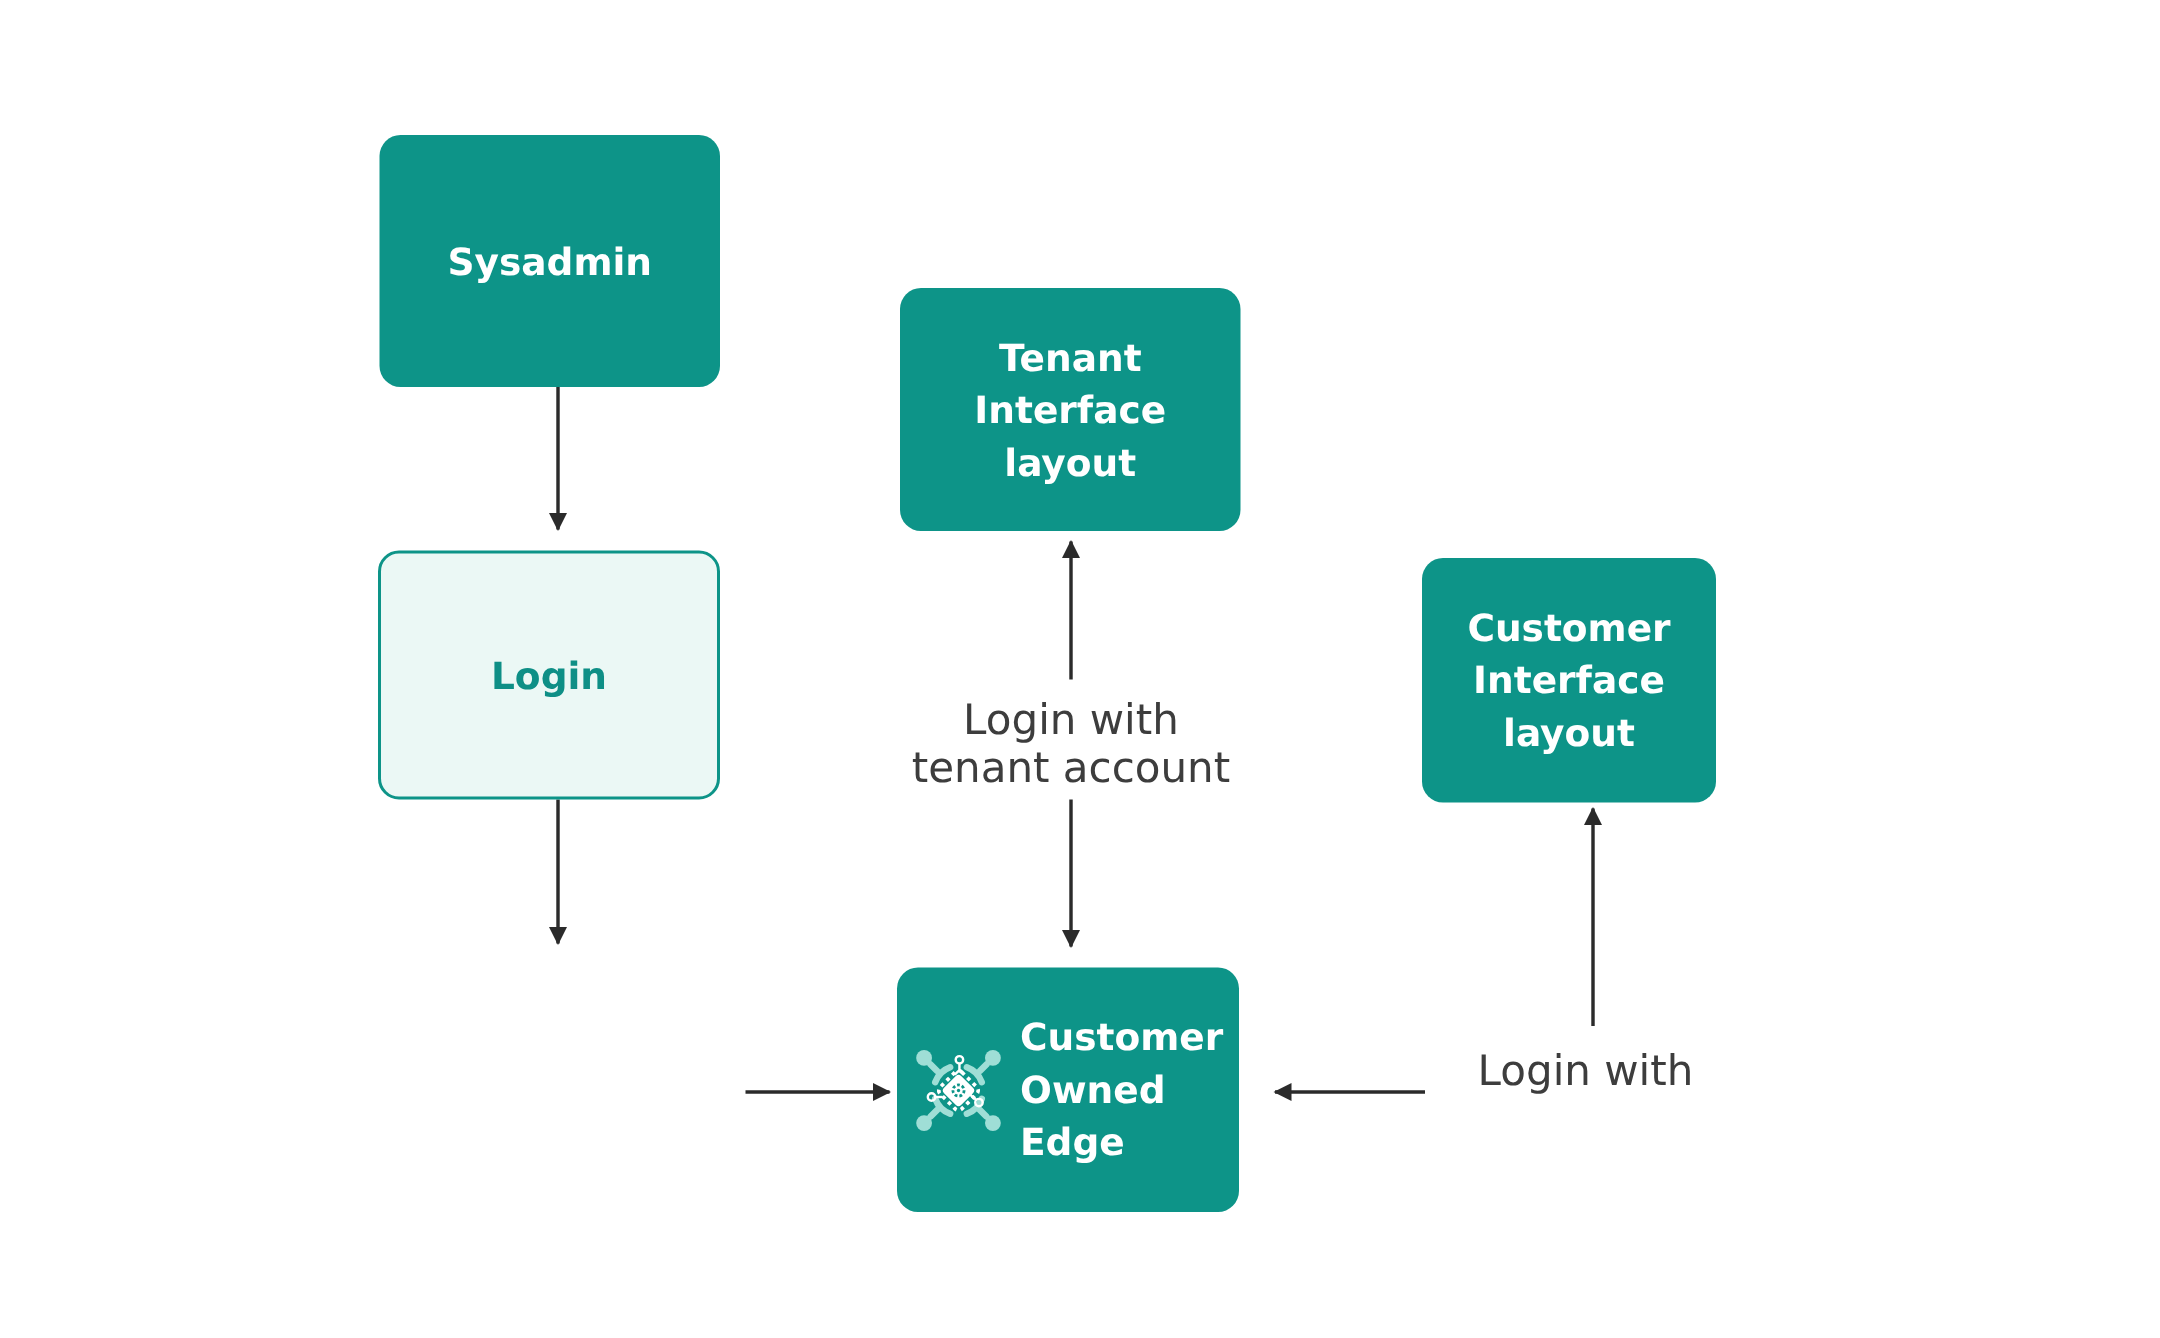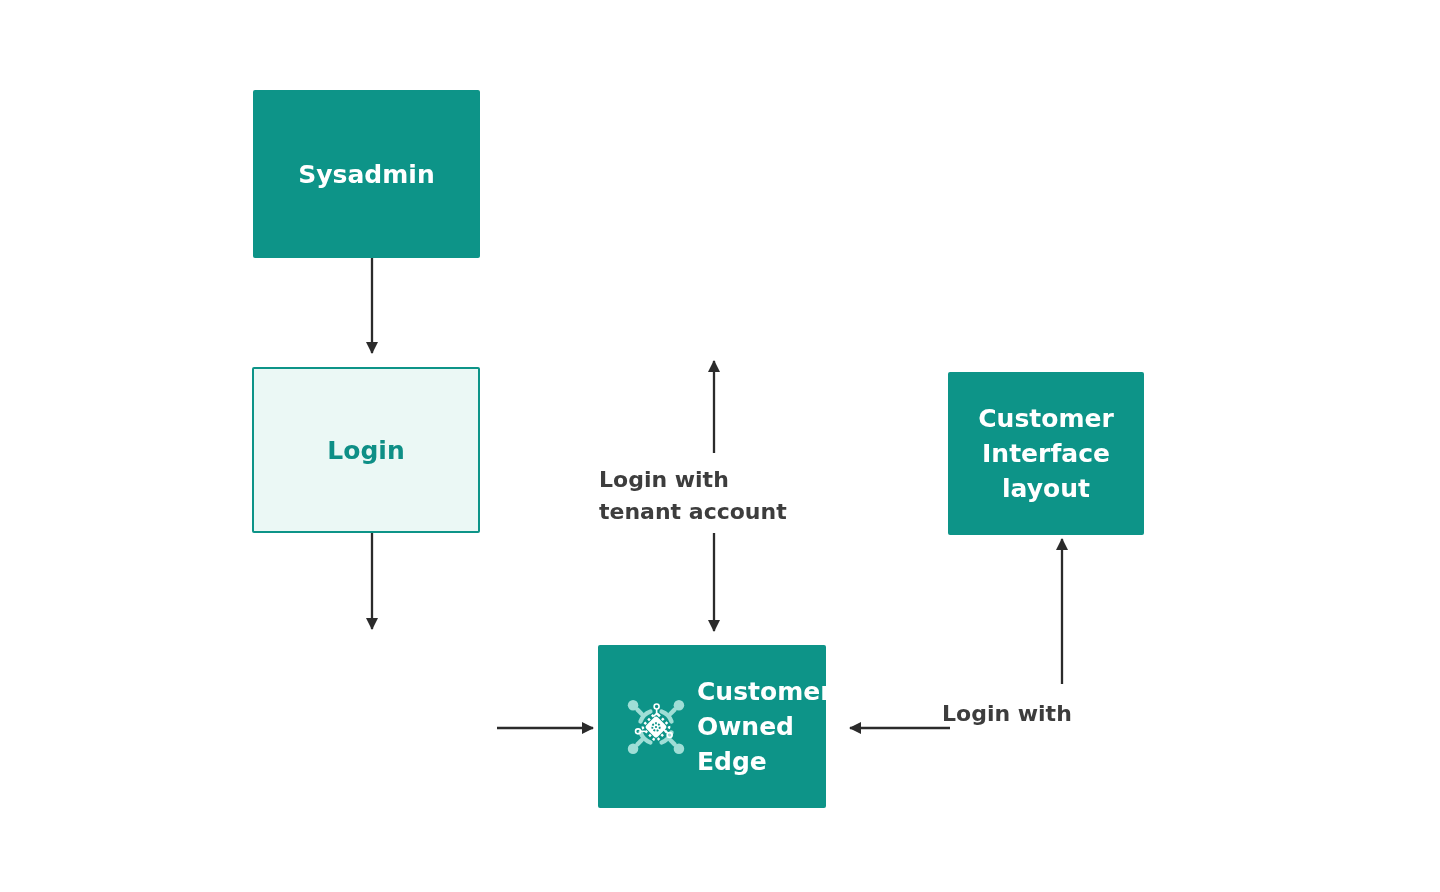--- a/index.html
+++ b/index.html
@@ -14,21 +14,21 @@
   .canvas{
     position:relative;
     width:1440px;height:892px;
     background:#fff;
     font-family:"DejaVu Sans","Liberation Sans",sans-serif;
     overflow:hidden;
   }
   
   .card{
     position:absolute;
-    border-radius:2px;
+    border-radius:14px;
     display:flex;align-items:center;justify-content:center;
     text-align:center;
     font-size:25px;font-weight:600;line-height:35px;
     box-sizing:border-box;
   }
   .card::before,.card::after{
     content:"";
     position:absolute;inset:0;
     border:2.5px solid var(--teal);
     border-radius:14px;
@@ -46,28 +46,29 @@
   .label-narrow{max-width:160px;}
 
   #node-sysadmin{left:253px;top:90px;width:227px;height:168px;}
   #node-tenant{left:252px;top:367px;width:228px;height:166px;}
   #node-customer{left:252px;top:645px;width:228px;height:165px;}
   #node-tenant-interface{left:600px;top:192px;width:227px;height:162px;}
   #node-customer-interface{left:948px;top:372px;width:196px;height:163px;}
   #node-edge{
     left:598px;top:645px;width:228px;height:163px;
     justify-content:flex-start;text-align:left;
-    padding-left:27px;gap:10px;
+    padding-left:10px;gap:10px;
   }
   #node-edge .edge-label{max-width:130px;}
 
   .login-label{
     position:absolute;
     color:var(--label);
-    font-size:22px;font-weight:700;line-height:32px;
+    font-size:28px;font-weight:400;line-height:32px;
+    text-align:center;
   }
   #label-tenant-login{left:599px;top:464px;width:230px;}
   #label-customer-login{left:942px;top:698px;width:230px;}
 
   .arrows{position:absolute;left:0;top:0;pointer-events:none;}
   .icon-wrap{flex:0 0 auto;display:flex;}
 </style>
 </head>
 <body>
 
@@ -92,20 +93,23 @@
 
   <div class="card filled" id="node-sysadmin">
     <span class="label-narrow">Sysadmin</span>
   </div>
 
   <div class="card light" id="node-tenant">
     <span class="label-narrow">Login</span>
   </div>
 
 
+  <div class="card filled" id="node-tenant-interface">
+    <span class="label-narrow">Tenant Interface layout</span>
+  </div>
 
   <div class="card filled" id="node-customer-interface">
     <span class="label-narrow">Customer Interface layout</span>
   </div>
 
   <div class="card filled" id="node-edge">
     <span class="icon-wrap">
       <svg viewBox="0 0 100 100" width="62" height="62" aria-hidden="true">
         <g fill="#9FDED6">
           <circle cx="13" cy="15" r="8.5"></circle>

